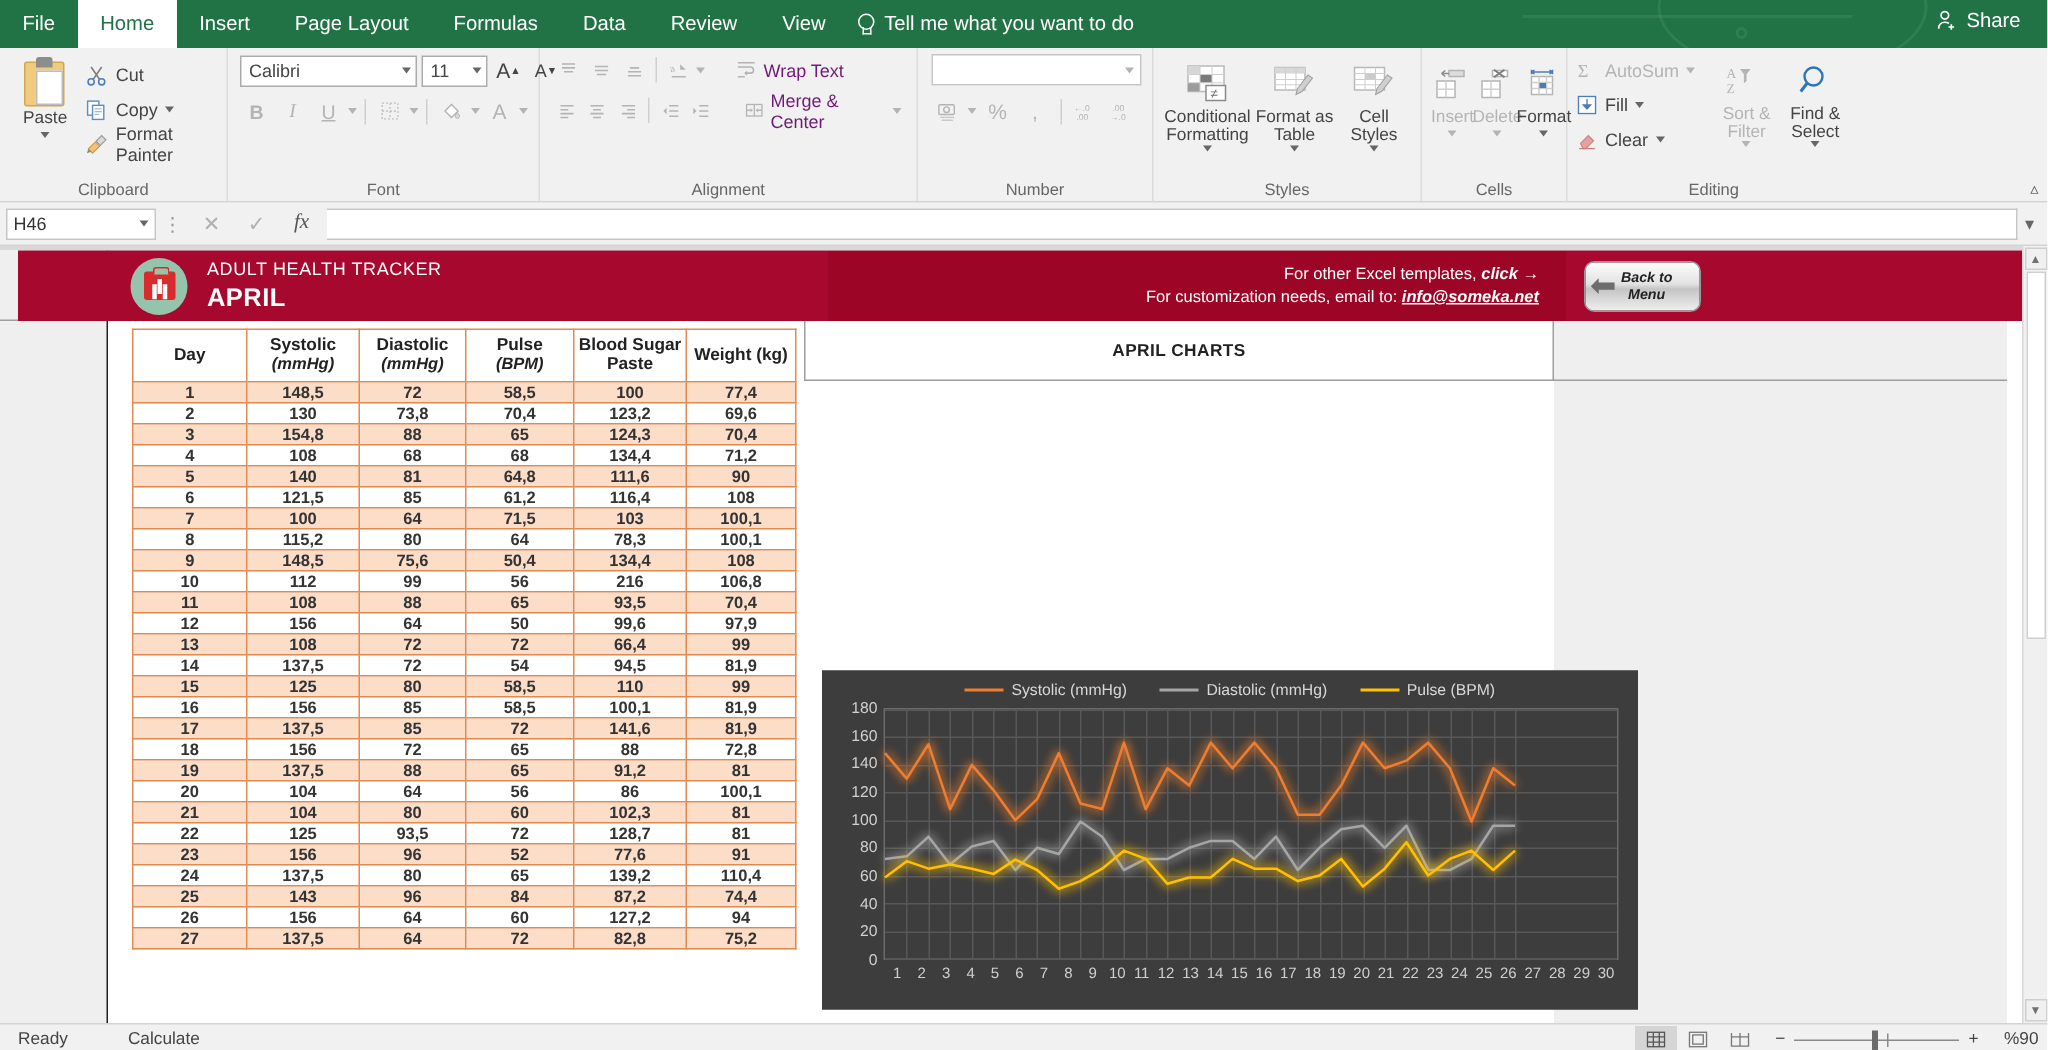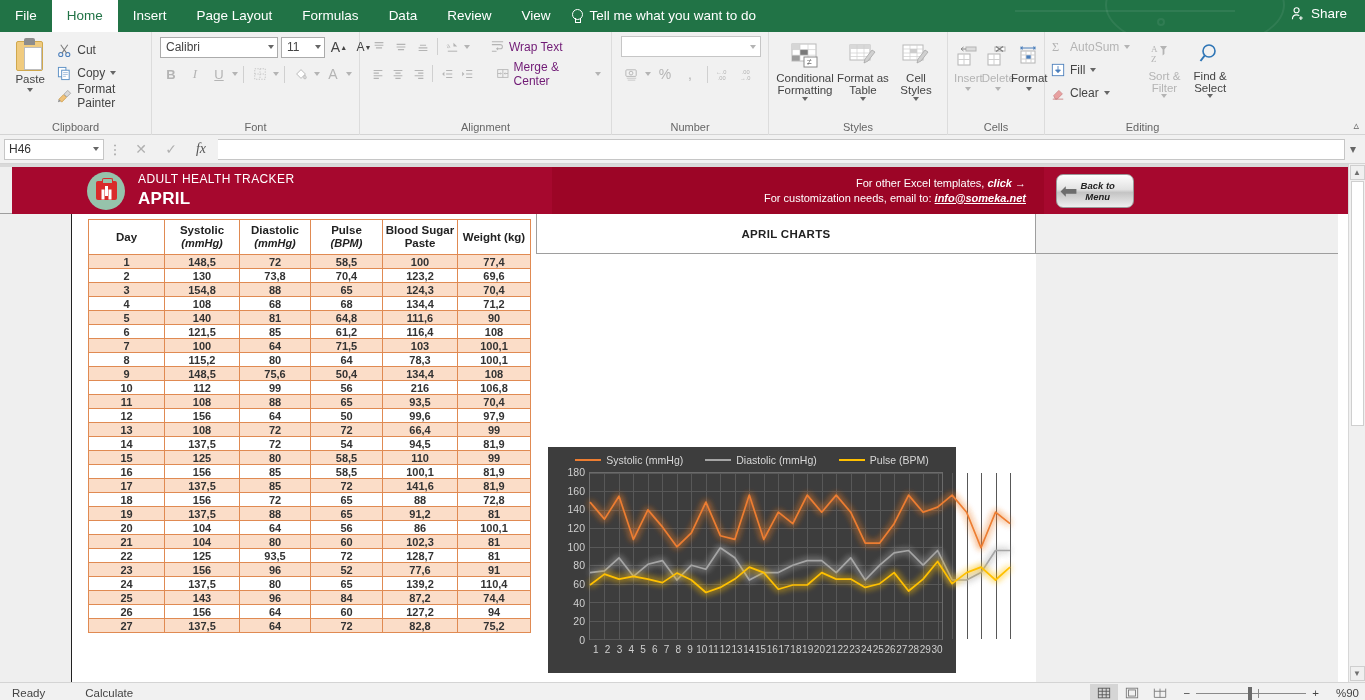--- a/index.html
+++ b/index.html
@@ -189,21 +189,21 @@
   table.data thead th { height:35px; border-color:#e08a52; background:#fff;
     font-size:11.5px; color:#222; padding:0 2px; line-height:13px;}
   table.data thead th i { font-weight:bold; font-style:italic; font-size:11px; }
   table.data td { background:#fff; }
   table.data tr.alt td { background:#fbddc8; }
   .c-day{width:76px;} .c-sys{width:75px;} .c-dia{width:71px;}
   .c-pul{width:72px;} .c-bsl{width:75px;} .c-wt{width:73px;}
 
   
   .chartbox { position:absolute; background:#3d3d3d; border:1px solid #3d3d3d; }
-  #chart1 { left:548px; top:283px; width:408px; height:226px; }
+  #chart1 { left:548px; top:283px; width:544px; height:226px; }
   .legend { display:flex; align-items:center; justify-content:center; gap:22px;
     height:24px; font-size:10.5px; color:#d8d8d8; }
   .legend .li { display:flex; align-items:center; gap:5px; }
   .legend .ln { width:26px; height:2.5px; display:inline-block; }
   .plotwrap { position:relative; display:flex; }
   .yaxis { width:40px; position:relative; }
   .ylab { position:absolute; right:4px; font-size:10.5px; color:#d0d0d0;
      transform:translateY(-50%); }
   .plot { position:relative; flex:1; border:1px solid #6b6b6b; background:#3d3d3d; }
   .plot .vline { position:absolute; top:0; bottom:0; width:1px; background:#585858; }

